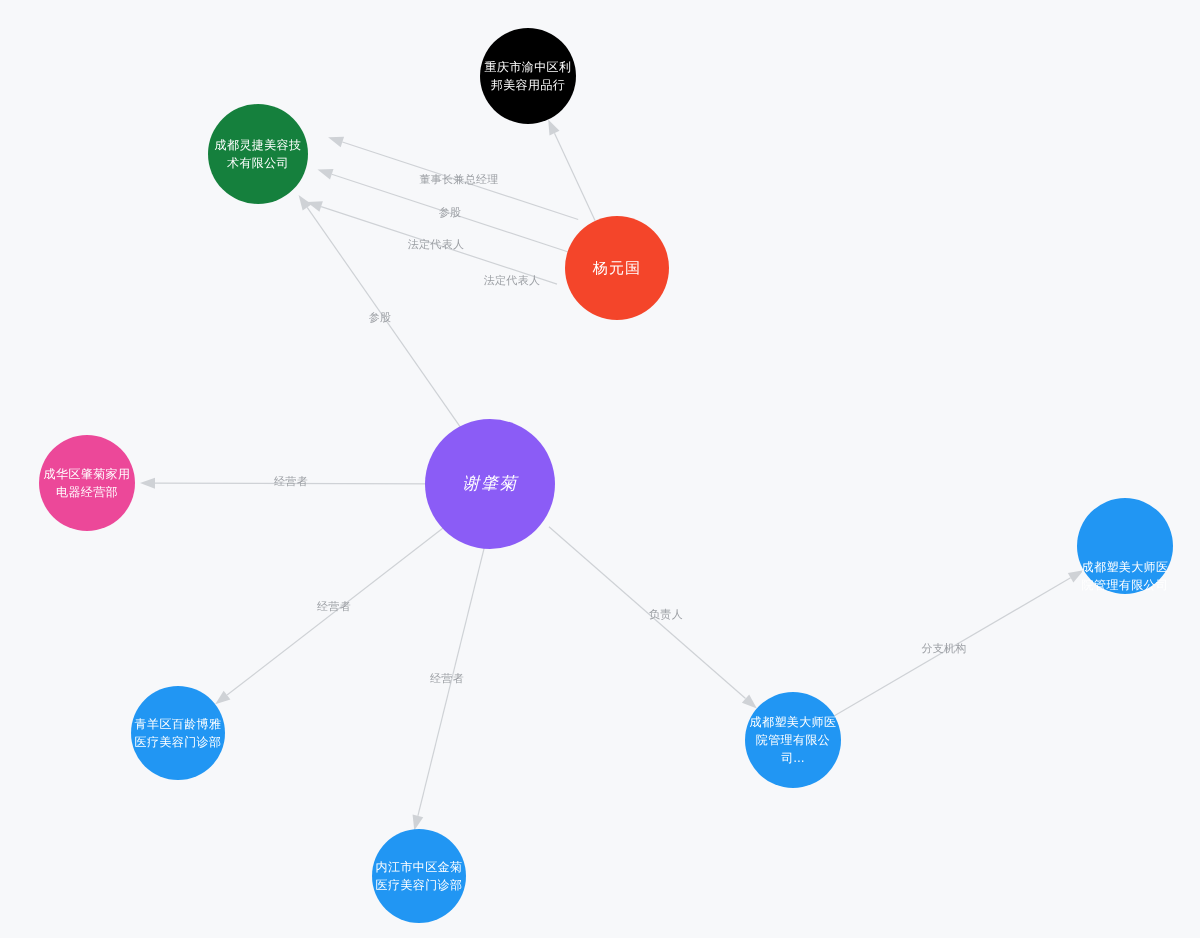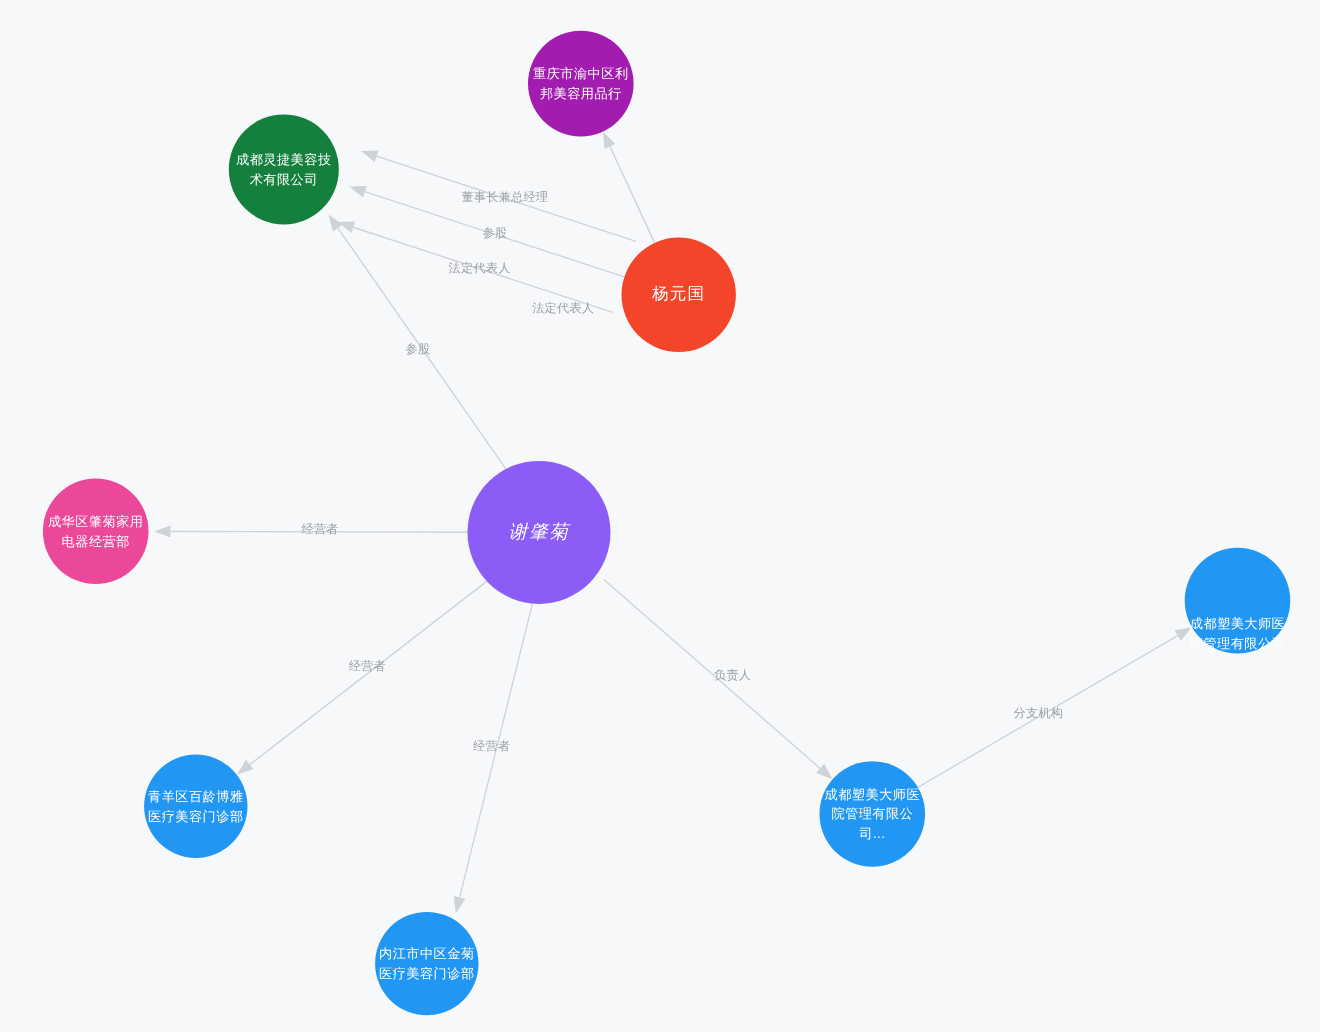--- a/index.html
+++ b/index.html
@@ -92,21 +92,21 @@
       <line x1="448.58" y1="523.76" x2="227.05" y2="695.07" stroke="#cfd2d6" stroke-width="1.2"></line>
       <polygon points="215.18023526928874,704.2488242793388 223.6817685155801,690.7220385391046 230.41076708850082,699.4237957297893" fill="#cfd2d6"></polygon>
       <line x1="484.39" y1="547.10" x2="417.89" y2="815.82" stroke="#cfd2d6" stroke-width="1.2"></line>
       <polygon points="414.28960018194834,830.3760487492397 412.5536910510982,814.4940898181306 423.2316370885102,817.136336669225" fill="#cfd2d6"></polygon>
       <line x1="548.95" y1="526.77" x2="745.56" y2="698.55" stroke="#cfd2d6" stroke-width="1.2"></line>
       <polygon points="756.8534015032576,708.417989026737 741.9388173823392,702.6904083420106 749.176361563712,694.406812853174" fill="#cfd2d6"></polygon>
       <line x1="834.44" y1="715.78" x2="1070.61" y2="577.78" stroke="#cfd2d6" stroke-width="1.2"></line>
       <polygon points="1083.5567343032878,570.2168480275968 1073.380560942894,582.5333205639691 1067.8308666032365,573.0359055084726" fill="#cfd2d6"></polygon>
     </svg>
   <div id="node-layer">
-      <div class="graph-node node-company" style="left: 480px; top: 28px; width: 96px; height: 96px; background: #a21caf;">
+      <div class="graph-node node-company" style="left: 480px; top: 28px; width: 96px; height: 96px; background: #000000;">
         <span class="node-label">重庆市渝中区利邦美容用品行</span>
       </div>
       <div class="graph-node node-company" style="left: 208px; top: 104px; width: 100px; height: 100px; background: #15803d; justify-content: center;">
         <span class="node-label">成都灵捷美容技术有限公司</span>
       </div>
       <div class="graph-node node-person-secondary" style="left: 565px; top: 216px; width: 104px; height: 104px; background: rgb(244, 69, 42);">
         <span class="node-label">杨元国</span>
       </div>
       <div class="graph-node node-company" style="left: 39px; top: 435px; width: 96px; height: 96px; background: #ec4899;">
         <span class="node-label">成华区肇菊家用电器经营部</span>
@@ -116,21 +116,21 @@
       </div>
       <div class="graph-node node-company" style="left: 1077px; top: 498px; width: 96px; height: 96px; background: rgb(33, 150, 243); align-items: flex-end;">
         <span class="node-label">成都塑美大师医院管理有限公司</span>
       </div>
       <div class="graph-node node-company" style="left: 131px; top: 686px; width: 94px; height: 94px; background: rgb(33, 150, 243);">
         <span class="node-label">青羊区百龄博雅医疗美容门诊部</span>
       </div>
       <div class="graph-node node-company" style="left: 745px; top: 692px; width: 96px; height: 96px; background: rgb(33, 150, 243);">
         <span class="node-label">成都塑美大师医院管理有限公司...</span>
       </div>
-      <div class="graph-node node-company" style="left: 341px; top: 829px; width: 94px; height: 94px; background: rgb(33, 150, 243);">
+      <div class="graph-node node-company" style="left: 372px; top: 829px; width: 94px; height: 94px; background: rgb(33, 150, 243);">
         <span class="node-label">内江市中区金菊医疗美容门诊部</span>
       </div>
     </div>
   <div id="edge-label-layer">
       <div class="edge-label" style="left: 459px; top: 179px; color: rgb(155, 158, 163);">董事长兼总经理</div>
       <div class="edge-label" style="left: 450px; top: 212px; color: rgb(155, 158, 163);">参股</div>
       <div class="edge-label" style="left: 436px; top: 244px; color: rgb(155, 158, 163);">法定代表人</div>
       <div class="edge-label" style="left: 512px; top: 280px; color: rgb(155, 158, 163);">法定代表人</div>
       <div class="edge-label" style="left: 380px; top: 317px; color: rgb(155, 158, 163);">参股</div>
       <div class="edge-label" style="left: 291px; top: 481px; color: rgb(155, 158, 163);">经营者</div>

